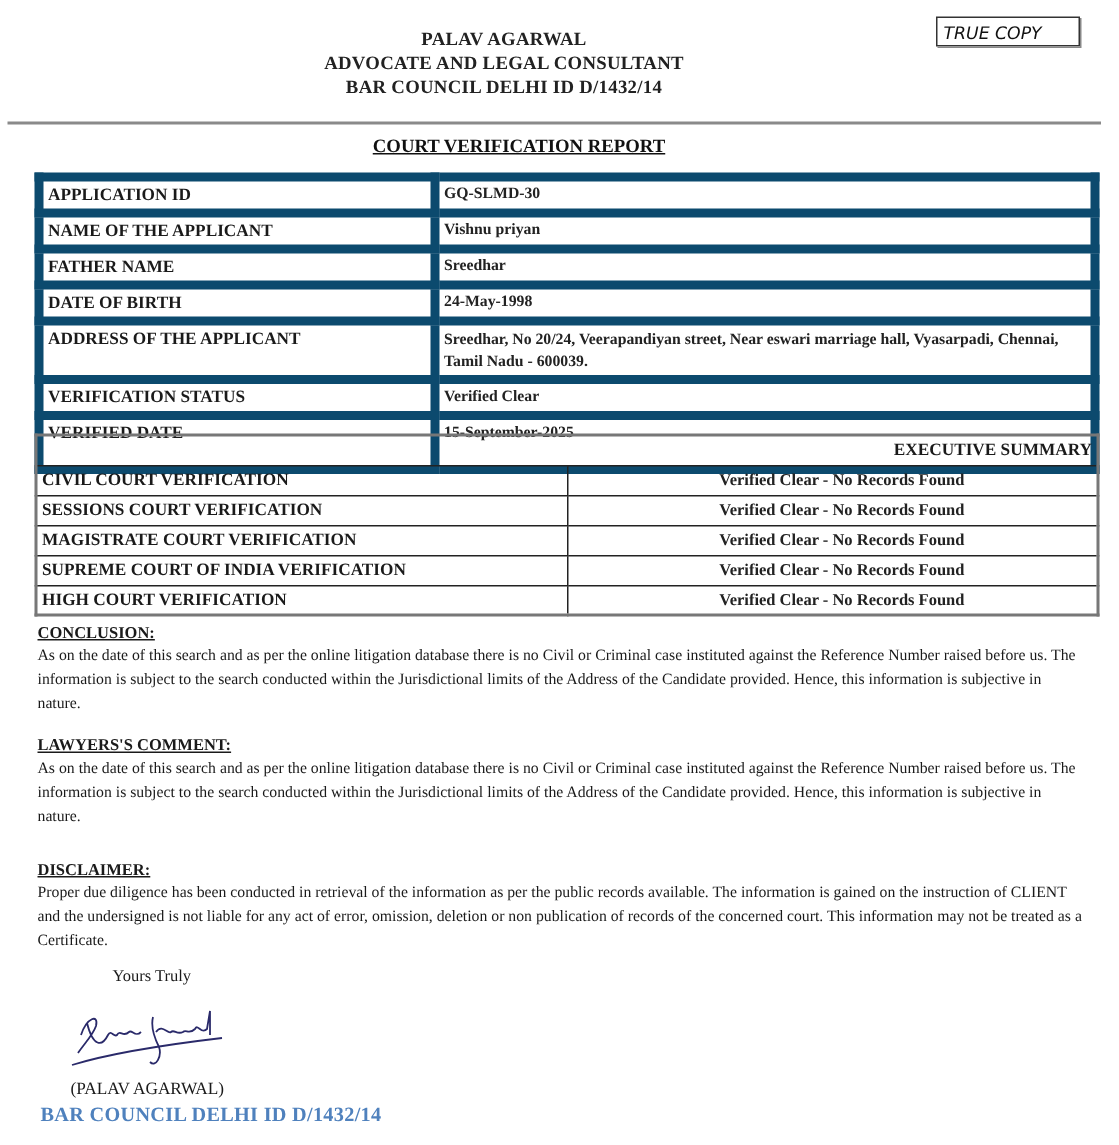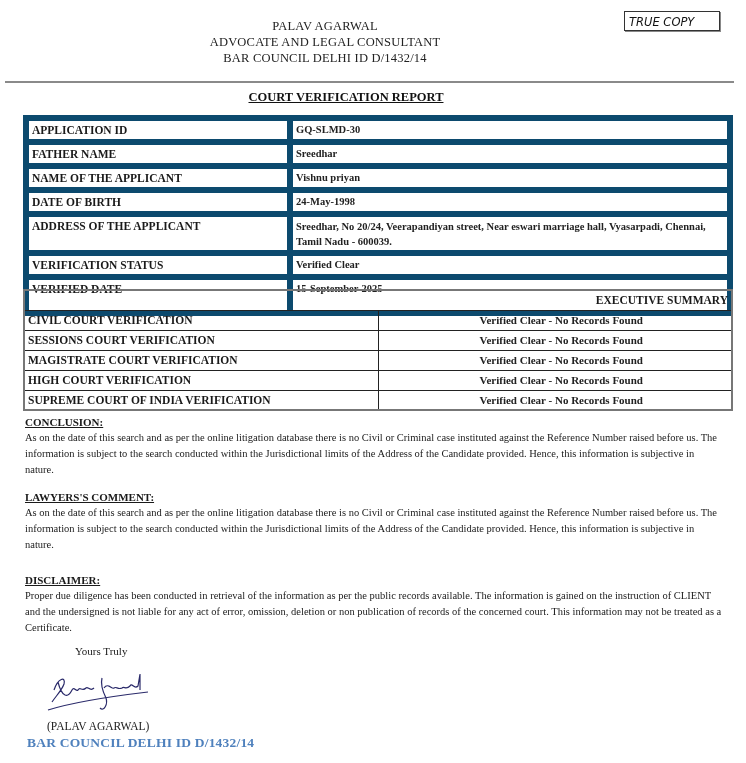--- a/index.html
+++ b/index.html
@@ -2,22 +2,22 @@
 <html><head>
   <meta charset="utf-8">
   <style>
     html, body { margin: 0; padding: 0; background: #ffffff; }
     body {
       width: 746px; height: 763px; position: relative; overflow: hidden;
       font-family: "Liberation Serif", "DejaVu Serif", serif;
       color: #1a1a1a;
     }
     .letterhead {
-      position: absolute; left: 5px; top: 18px; width: 630px; text-align: center;
-      font-size: 12.5px; font-weight: normal; line-height: 16px; letter-spacing: 0.2px;
+      position: absolute; left: 16px; top: 18px; width: 630px; text-align: center;
+      font-size: 12.5px; font-weight: bold; line-height: 16px; letter-spacing: 0.2px;
       color: #222;
     }
     .letterhead div { padding-left: 10px; }
     .true-copy {
       position: absolute; left: 624px; top: 11px; width: 96px; height: 20px;
       border: 1px solid #333; box-shadow: 1px 1px 0 #888;
       font-family: "DejaVu Sans", "Liberation Sans", sans-serif;
       font-style: italic; font-size: 11.5px; line-height: 20px; padding-left: 4px;
       box-sizing: border-box; color: #111;
     }
@@ -76,26 +76,26 @@
 
 <div class="report-title">COURT VERIFICATION REPORT</div>
 
 <table class="details">
   <tbody>
     <tr>
       <td class="label">APPLICATION ID</td>
       <td class="val">GQ-SLMD-30</td>
     </tr>
     <tr>
+      <td class="label">NAME OF THE APPLICANT</td>
+      <td class="val">Vishnu priyan</td>
+    </tr>
+    <tr>
       <td class="label">FATHER NAME</td>
       <td class="val">Sreedhar</td>
-    </tr>
-    <tr>
-      <td class="label">NAME OF THE APPLICANT</td>
-      <td class="val">Vishnu priyan</td>
     </tr>
     <tr>
       <td class="label">DATE OF BIRTH</td>
       <td class="val">24-May-1998</td>
     </tr>
     <tr class="tall">
       <td class="label">ADDRESS OF THE APPLICANT</td>
       <td class="val">Sreedhar, No 20/24, Veerapandiyan street, Near eswari marriage hall, Vyasarpadi, Chennai, Tamil Nadu - 600039.</td>
     </tr>
     <tr>
@@ -120,25 +120,25 @@
     </tr>
     <tr>
       <td class="label">SESSIONS COURT VERIFICATION</td>
       <td class="val">Verified Clear - No Records Found</td>
     </tr>
     <tr>
       <td class="label">MAGISTRATE COURT VERIFICATION</td>
       <td class="val">Verified Clear - No Records Found</td>
     </tr>
     <tr>
-      <td class="label">HIGH COURT VERIFICATION</td>
+      <td class="label">SUPREME COURT OF INDIA VERIFICATION</td>
       <td class="val">Verified Clear - No Records Found</td>
     </tr>
     <tr>
-      <td class="label">SUPREME COURT OF INDIA VERIFICATION</td>
+      <td class="label">HIGH COURT VERIFICATION</td>
       <td class="val">Verified Clear - No Records Found</td>
     </tr>
   </tbody>
 </table>
 
 <div class="section conclusion">
   <div class="sh">CONCLUSION:</div>
   <div>As on the date of this search and as per the online litigation database there is no Civil or Criminal case instituted against the Reference Number raised before us. The information is subject to the search conducted within the Jurisdictional limits of the Address of the Candidate provided. Hence, this information is subjective in nature.</div>
 </div>
 

